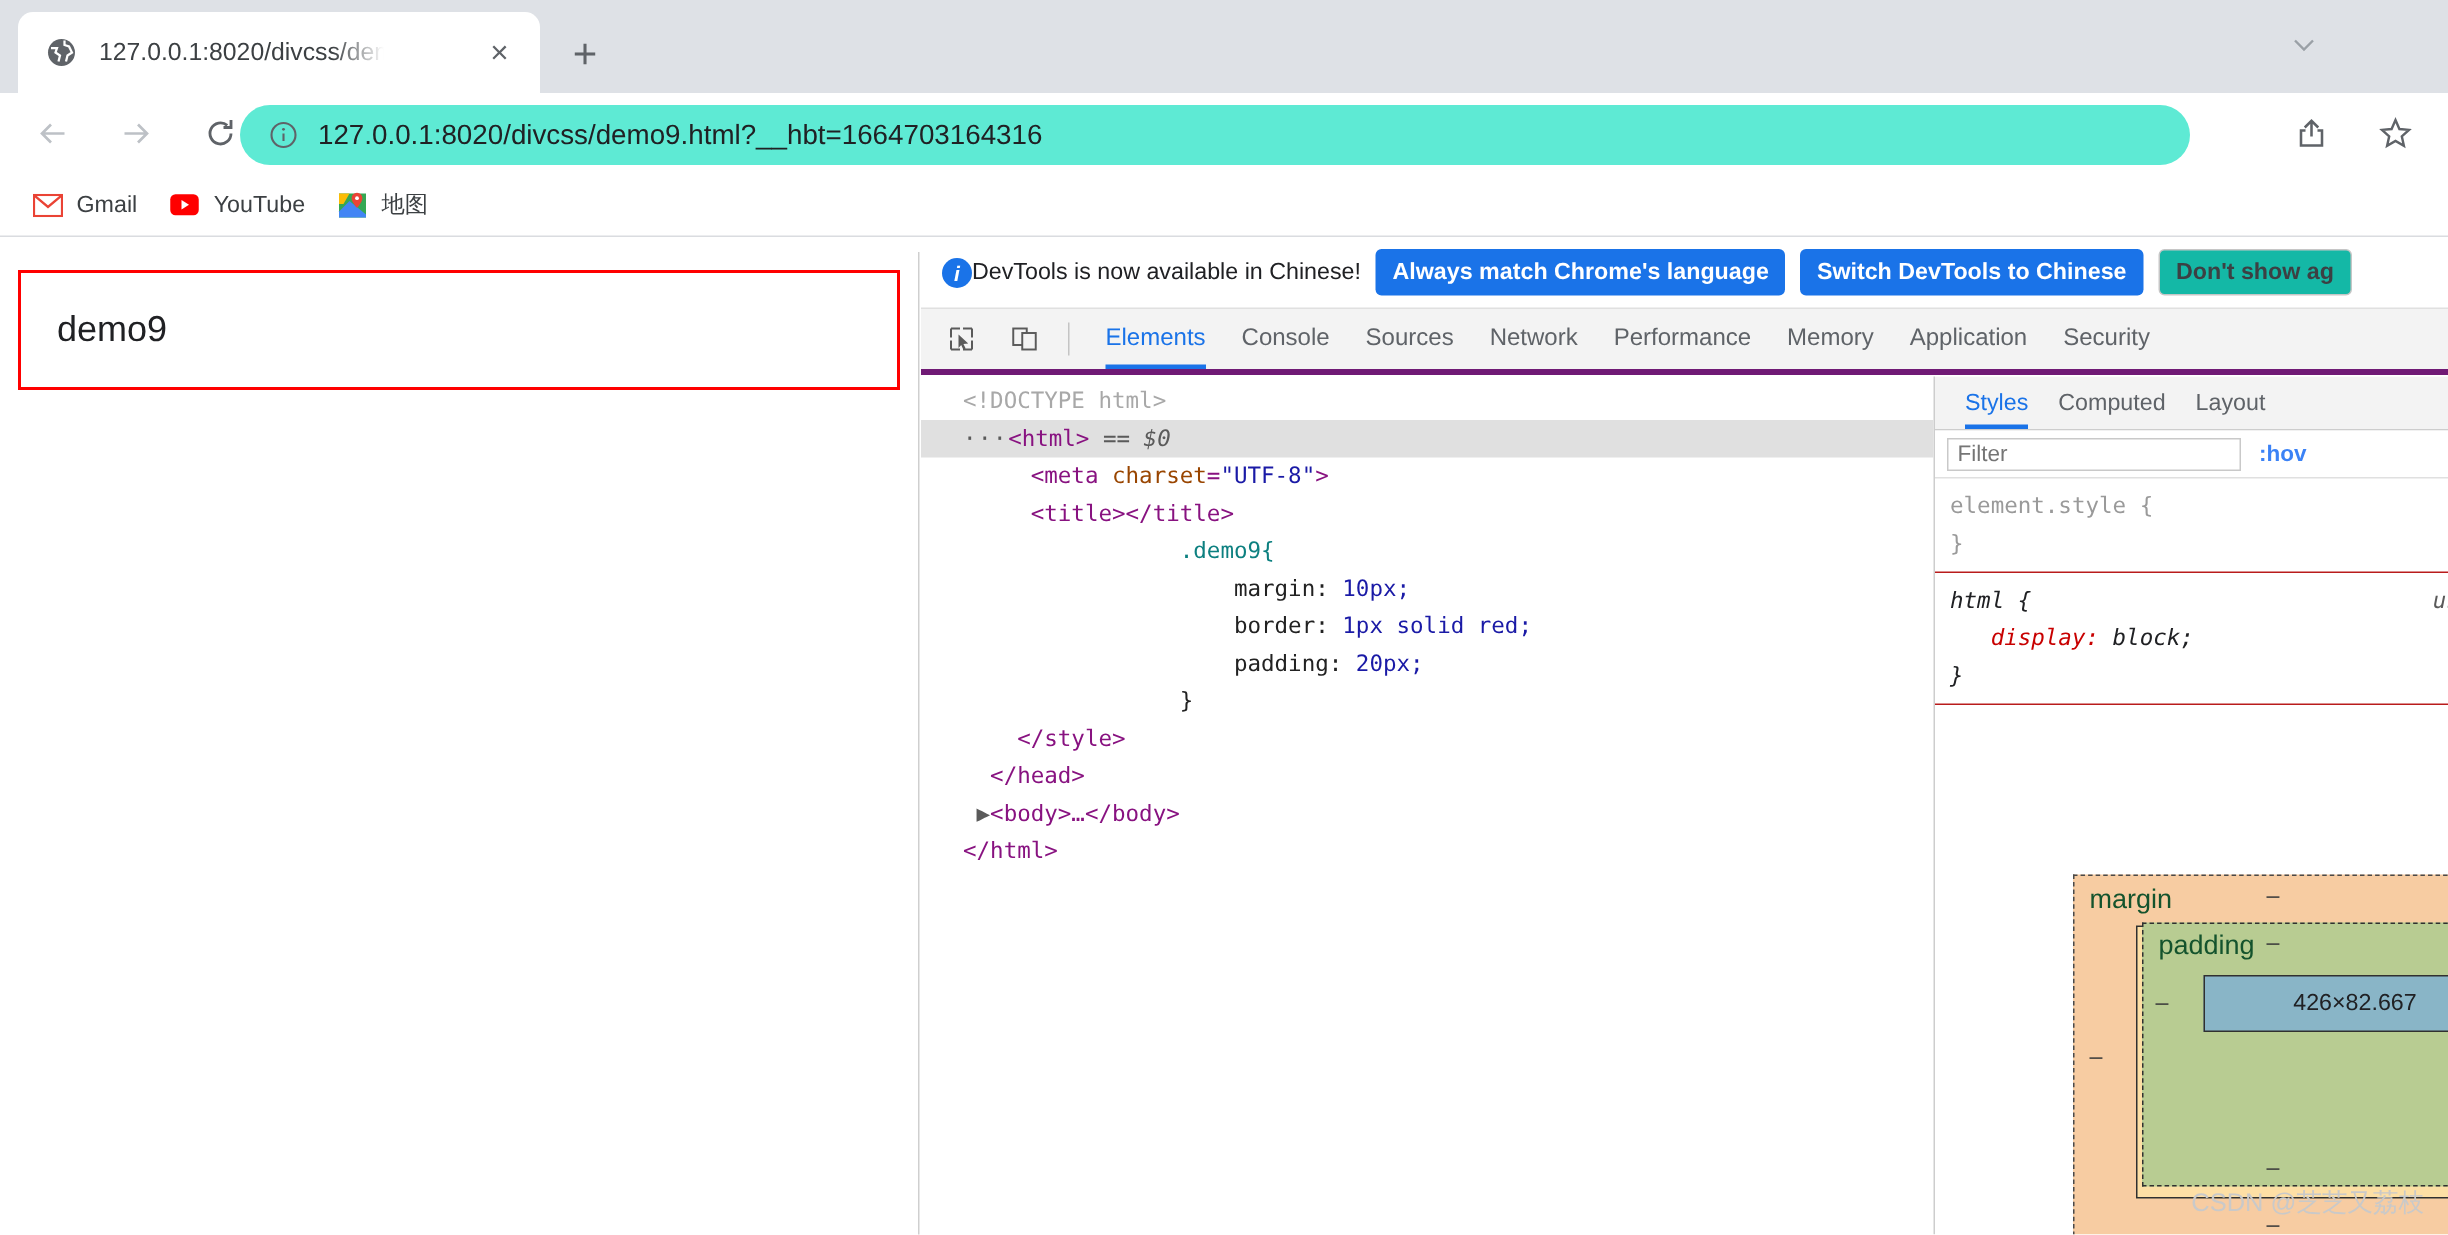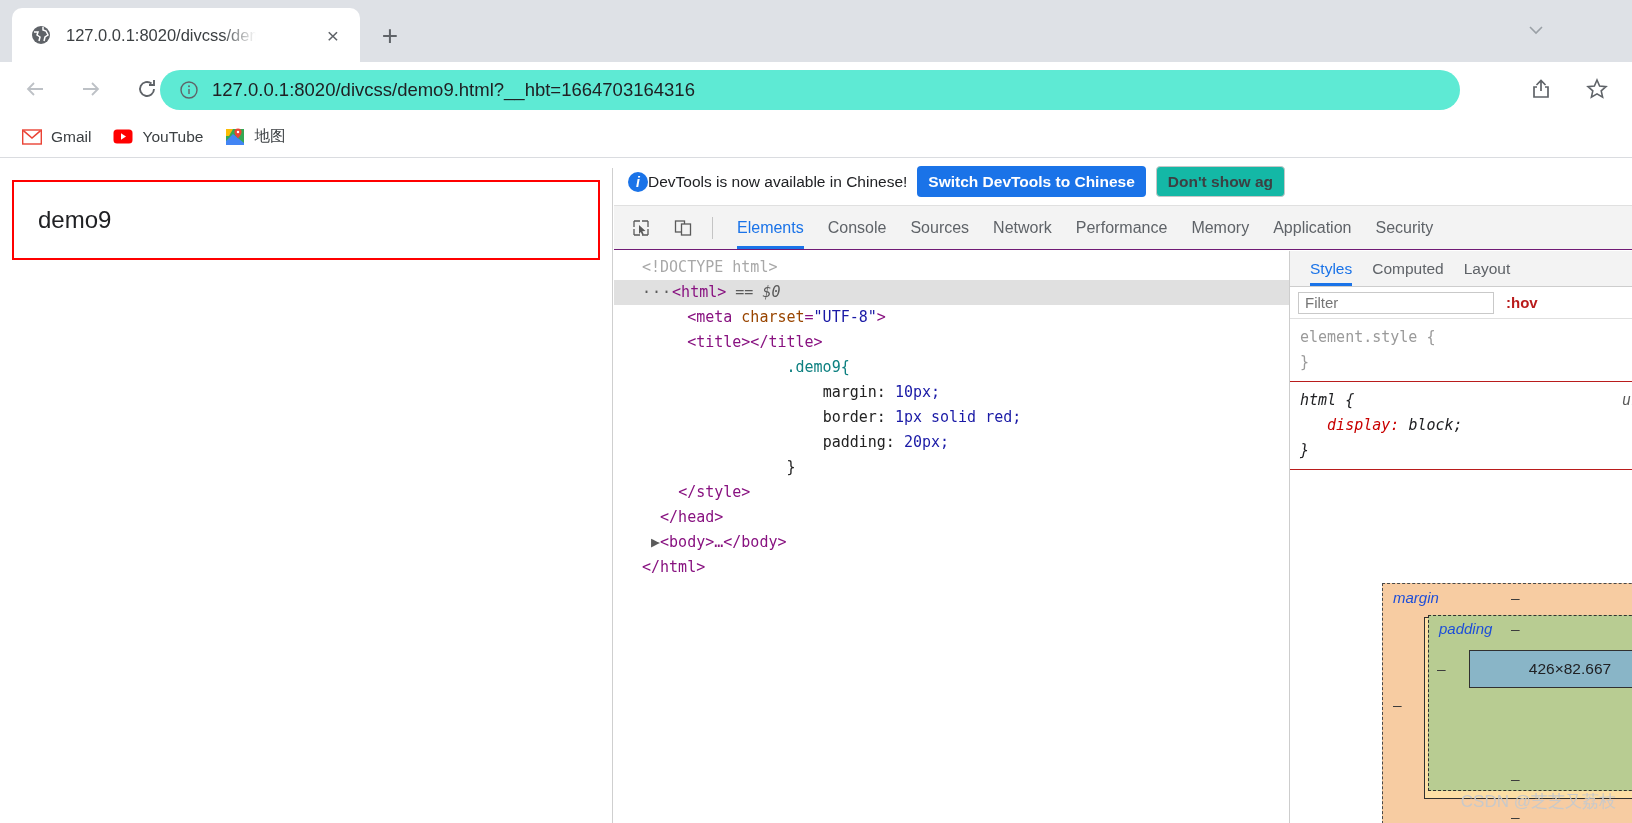--- a/index.html
+++ b/index.html
@@ -152,21 +152,21 @@
     display: flex; align-items: center; cursor: pointer;
   }
   .dt-btn.primary { background: #1a73e8; color: #ffffff; font-weight: bold; }
   .dt-btn.secondary {
     background: #14b8a6; color: #3c4043;
     border: 1px solid #c6c6c6; font-weight: bold;
   }
   .dt-tabs {
     position: relative; height: 44px; width: 100%;
     background: #f3f3f3;
-    border-bottom: 1px solid #701a75;
+    border-bottom: 4px solid #701a75;
     display: flex; align-items: center; overflow: hidden;
   }
   .dt-tool-icon {
     width: 30px; height: 30px; margin-left: 12px;
     display: flex; align-items: center; justify-content: center;
     color: #5a5a5a; cursor: pointer;
   }
   .dt-sep {
     width: 1px; height: 22px; background: #c4c4c4; margin-left: 14px;
   }
@@ -239,21 +239,21 @@
     display: flex; align-items: center; background: #fff;
   }
   .st-filter-input {
     margin-left: 8px; width: 196px; height: 22px;
     border: 1px solid #c9c9c9; background: #fff;
     font-size: 15px; color: #9aa0a6;
     padding: 0 6px; outline: none;
     font-family: "Liberation Sans", sans-serif;
   }
   .st-hov {
-    margin-left: 12px; font-size: 15px; font-weight: bold; color: #b91c1c;
+    margin-left: 12px; font-size: 15px; font-weight: bold; color: #3b82f6;
     cursor: pointer; white-space: nowrap;
   }
   .st-rule {
     font-family: "DejaVu Sans Mono", monospace;
     font-size: 15px; line-height: 25px;
     padding: 6px 10px;
     border-bottom: 1px solid #b91c1c;
     position: relative;
     white-space: pre;
   }
@@ -283,21 +283,21 @@
     position: absolute; left: 46px; top: 32px; right: 0px; bottom: 38px;
     background: #b8cc92; border: 1px dashed #303030;
   }
   .bx-content {
     position: absolute; left: 40px; top: 34px; right: 0px; height: 38px;
     background: #89b5c7; border: 1px solid #303030;
     display: flex; align-items: center; justify-content: center;
     font-size: 15.5px; color: #202124;
   }
   .bx-label {
-    position: absolute; font-size: 15px; color: #1d4ed8; font-style: italic;
+    position: absolute; font-size: 18px; color: #14532d;
   }
   .bx-dash { position: absolute; font-size: 15.5px; color: #3c3c3c; }
 
   .watermark {
     position: absolute; right: 16px; bottom: 10px;
     font-size: 17px; color: #c9c9c9;
     white-space: nowrap;
   }
 </style>
 </head>
@@ -403,20 +403,21 @@
     <div class="demo-box">
       <span class="demo-text">demo9</span>
     </div>
   </div>
 
   <div class="devtools">
 
     <div class="dt-banner">
       <span class="dt-banner-info">i</span>
       <span class="dt-banner-text">DevTools is now available in Chinese!</span>
+      <span class="dt-btn primary">Always match Chrome's language</span>
       <span class="dt-btn primary">Switch DevTools to Chinese</span>
       <span class="dt-btn secondary">Don't show ag</span>
     </div>
 
     <div class="dt-tabs">
       <span class="dt-tool-icon">
         <svg width="20" height="20" viewBox="0 0 20 20">
           <path d="M3 3 H9 M3 3 V9 M17 3 H11 M17 3 V9 M3 17 H9 M3 17 V11 M17 17 H11 M17 17 V11" stroke="currentColor" stroke-width="1.3" fill="none"></path>
           <path d="M8 7 L14.5 13 L11.3 13.3 L12.8 16.3 L11.2 17 L9.8 14 L8 16 Z" fill="currentColor"></path>
         </svg>

